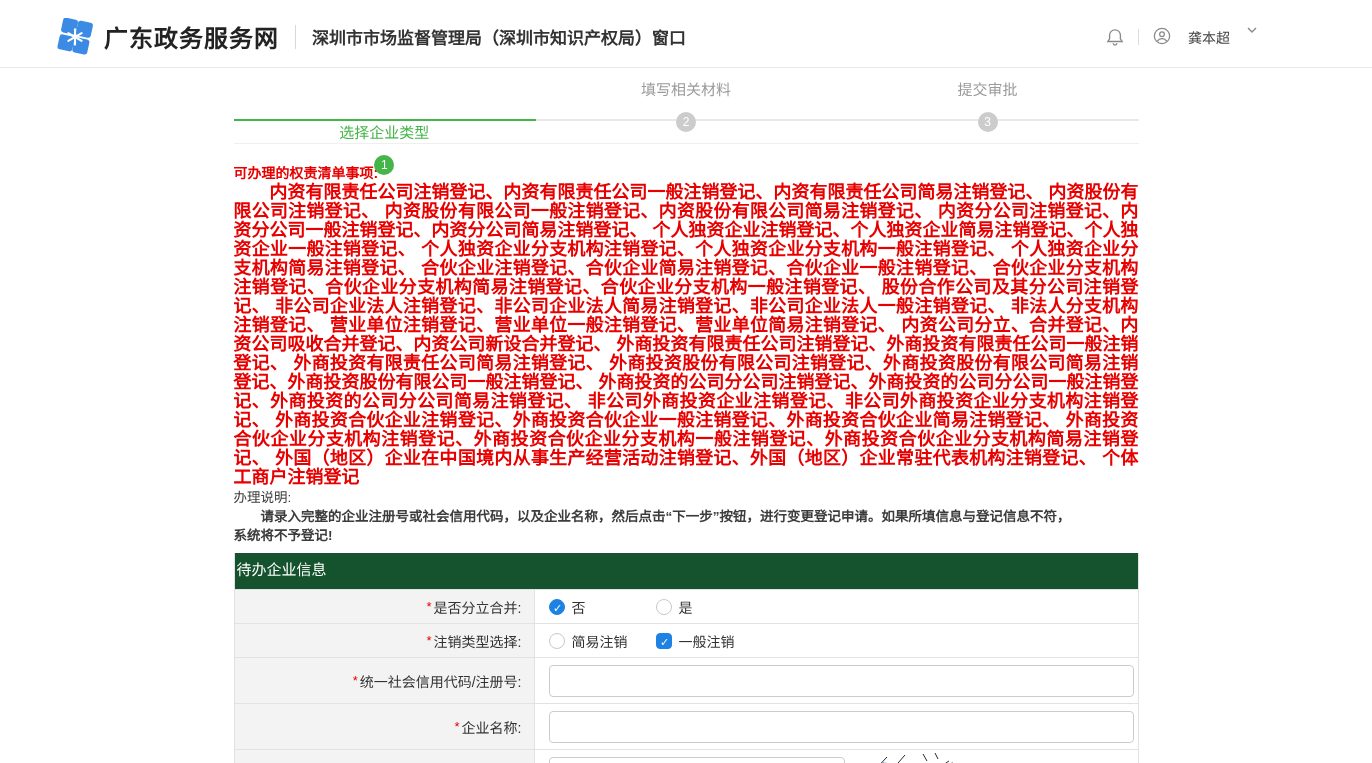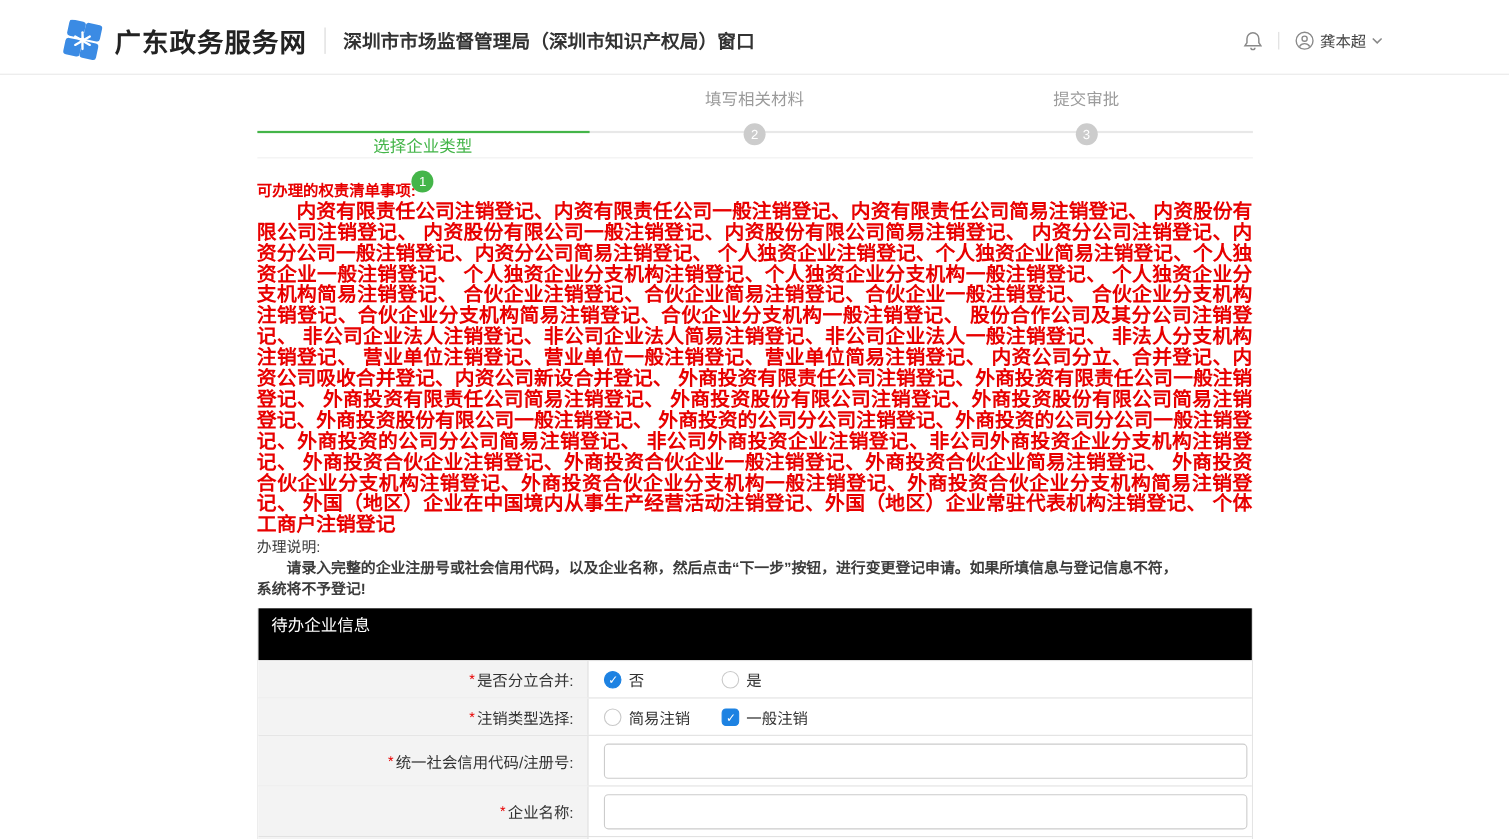--- a/index.html
+++ b/index.html
@@ -10,21 +10,21 @@
   .header { height:68px; display:flex; align-items:center;
     padding:6px 110px 0 56px; border-bottom:1px solid #e9e9e9; background:#fff; }
   .h-left { display:flex; align-items:center; }
   .logo { width:38px; height:38px; margin-right:10px; }
   .brand { font-size:24px; font-weight:bold; color:#222; letter-spacing:1px; }
   .h-sep { width:1px; height:24px; background:#d8d8d8; margin:0 16px; }
   .win-title { font-size:17px; font-weight:bold; color:#333; }
   .h-right { margin-left:auto; display:flex; align-items:center; color:#666; }
   .bell-btn { cursor:pointer; display:flex; align-items:center; }
   .h-div { width:1px; height:16px; background:#ddd; margin:0 14px; }
-  .user-chip { display:flex; align-items:center; cursor:pointer; font-size:14px; color:#444; }
+  .user-chip { display:flex; cursor:pointer; font-size:14px; color:#444;gap:12px; }
   .user-chip svg { margin-right:5px; }
   .caret { margin-left:5px; }
 
   
   .main { width:905px; margin:0 auto; }
 
   
   .steps { position:relative; height:76px; padding-top:10px; border-bottom:1px solid #efefef; }
   .line-base { position:absolute; left:0; right:0; top:51px; height:2px; background:#e8e8e8; }
   .line-active { position:absolute; left:0; top:51px; height:2px; width:33.4%; background:#44b549; }
@@ -38,22 +38,22 @@
 
   
   .notice { margin-top:20px; }
   .notice-title { color:#e80000; font-weight:bold; font-size:14px; line-height:19px; }
   .notice-body { color:#e80000; font-weight:bold; font-size:18px; line-height:19px; text-align:justify; }
   .instr-title { color:#3c3c3c; font-size:13.5px; line-height:19px; margin-top:1px; }
   .instr-line { color:#3c3c3c; font-size:13.5px; line-height:19px;font-weight:bold; }
 
   
   .form-table { margin-top:8px; border:1px solid #e2e2e2; border-top:none; }
-  .section-header { height:47px; line-height:33px; background:#000000; color:#fff;
-    font-size:15px; padding-left:12px; }
+  .section-header { height:36px; line-height:33px; background:#14532d; color:#fff;
+    font-size:15px; padding-left:2px; }
   .form-row { display:flex; border-top:1px solid #e2e2e2; background:#fff; }
   .form-row:first-of-type { border-top:none; }
   .row-sm { height:34px; } .row-lg { height:46px; }
   .form-label { width:300px; background:#f3f3f3; border-right:1px solid #e2e2e2;
     display:flex; align-items:center; justify-content:flex-end;
     padding-right:12px; font-size:14px; color:#333; }
   .req { color:#e80000; margin-right:2px; font-size:13px; }
   .form-field { flex:1; display:flex; align-items:center; padding-left:14px; }
 
   .radio { display:inline-flex; align-items:center; font-size:14px; color:#333; cursor:pointer; }

